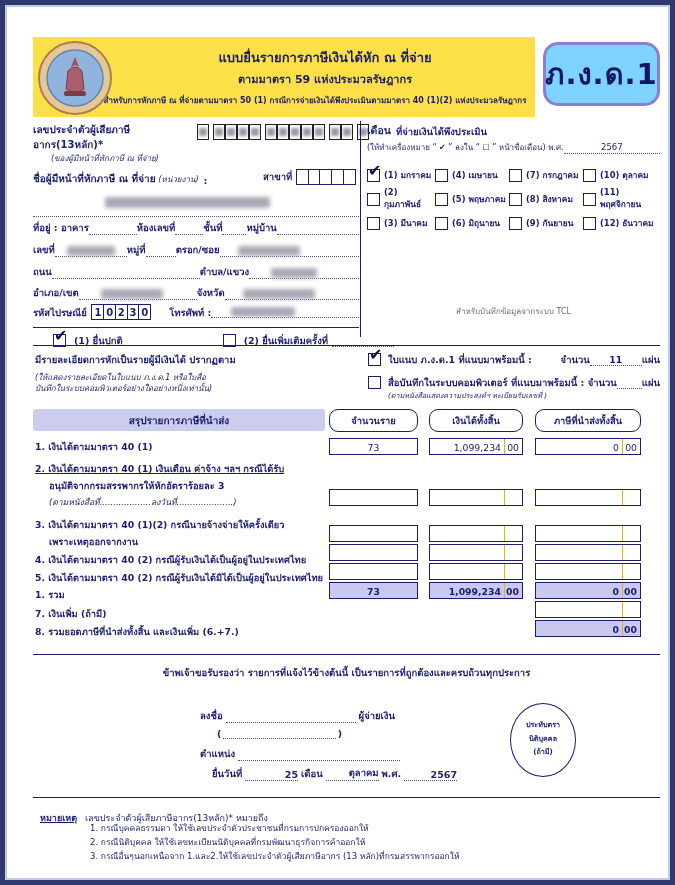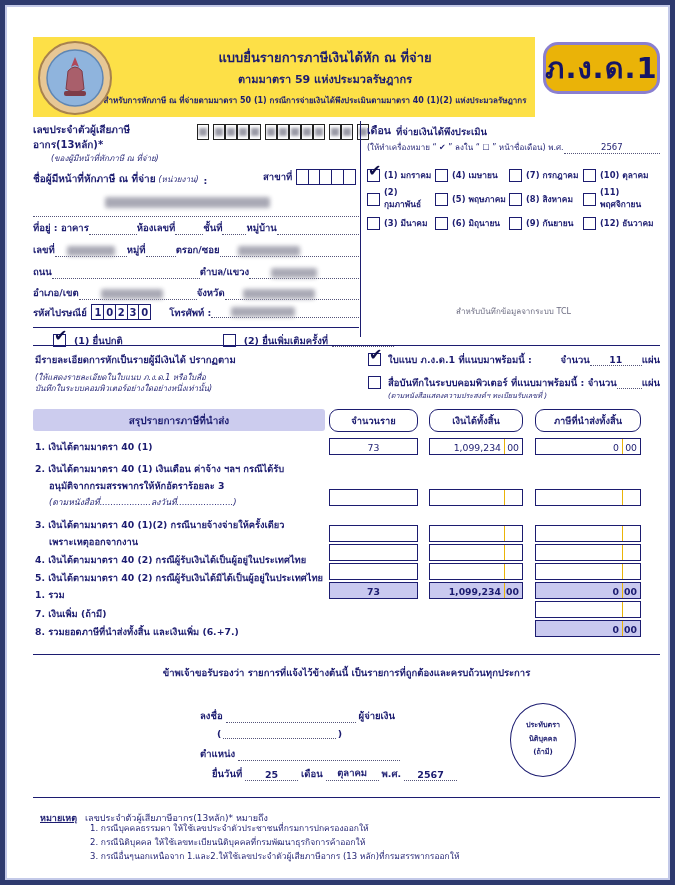--- a/index.html
+++ b/index.html
@@ -13,21 +13,21 @@
   .b { font-weight:bold; }
   .i { font-style:italic; }
 
   
   .band { position:absolute; left:28px; top:32px; width:502px; height:80px; background:#fde047; }
   .band .t1 { position:absolute; left:90px; right:8px; top:10px; text-align:center; font-size:13px; font-weight:bold; }
   .band .t2 { position:absolute; left:90px; right:8px; top:33px; text-align:center; font-size:11px; font-weight:bold; }
   .band .t3 { position:absolute; left:64px; right:2px; top:57px; text-align:center; font-size:8px; font-weight:bold; }
   .emblem { position:absolute; left:33px; top:36px; width:74px; height:74px; }
   .codebox {
-    position:absolute; left:538px; top:37px; width:117px; height:52px; background:#eab308;
+    position:absolute; left:538px; top:37px; width:117px; height:64px; background:#7dd3fc;
     border:3px solid #8a7fd0; border-radius:15px; display:flex; align-items:center; justify-content:center;
     font-size:29px; font-weight:bold; color:#151566; letter-spacing:1px;
   }
 
   
   .cb { width:13px; height:13px; border:1.6px solid #1c1c70; background:#fff; position:relative; flex:none; }
   .cb .mark { position:absolute; left:0px; top:-7px; font-size:16px; font-weight:bold; color:#10104a; line-height:1; }
   .dl { border-bottom:1px dotted #55557a; min-height:12px; position:relative; }
   .blur { background:#a9a9b5; filter:blur(2px); border-radius:2px; height:10px; display:inline-block; position:absolute; top:1px; }
   .idbox { width:12px; height:16px; border:1.3px solid #222; background:#fff; position:relative; overflow:hidden; flex:none; }
@@ -56,21 +56,21 @@
   .amt { position:absolute; height:17px; border:1.3px solid #1c1c70; background:#fff; display:flex; font-size:9.3px; }
   .amt .baht { flex:1; text-align:right; padding:2.5px 3px 0 0; }
   .amt .cnt  { flex:1; text-align:center; padding-top:2.5px; }
   .amt .st   { width:18px; border-left:1px solid #eab308; text-align:right; padding:2.5px 3px 0 0; }
   .amt.hl { background:#c9c9ef; font-weight:bold; }
   .tlabel { position:absolute; font-size:9.3px; font-weight:bold; color:#1c1c70; white-space:nowrap; }
 
   .stamp { position:absolute; left:505px; top:698px; width:66px; height:74px; border:1.6px solid #1c1c70;
            border-radius:50%; text-align:center; font-size:7.2px; font-weight:bold; padding-top:14px; line-height:1.9; }
   .sigrow { position:absolute; display:flex; align-items:flex-end; font-size:9.5px; font-weight:bold; }
-  .sigrow .dl { flex:1; text-align:center; font-weight:bold; }
+  .sigrow .dl { flex:1; text-align:right; font-weight:bold; }
 </style>
 </head>
 <body>
 
 <div class="page">
 
   <div class="band">
     <div class="t1">แบบยื่นรายการภาษีเงินได้หัก ณ ที่จ่าย</div>
     <div class="t2">ตามมาตรา 59 แห่งประมวลรัษฎากร</div>
     <div class="t3">สำหรับการหักภาษี ณ ที่จ่ายตามมาตรา 50 (1) กรณีการจ่ายเงินได้พึงประเมินตามมาตรา 40 (1)(2) แห่งประมวลรัษฎากร</div>
@@ -338,21 +338,21 @@
     <span class="lbl">แผ่น</span>
   </div>
   <div class="abs i" style="left:383px; top:385px; width:270px; font-size:7.2px; color:#1c1c70;">(ตามหนังสือแสดงความประสงค์ฯ ทะเบียนรับเลขที่                                                  )</div>
 
   <div class="ttitle">สรุปรายการภาษีที่นำส่ง</div>
   <div class="thead" style="left:324px; top:404px; width:89px;">จำนวนราย</div>
   <div class="thead" style="left:424px; top:404px; width:94px;">เงินได้ทั้งสิ้น</div>
   <div class="thead" style="left:530px; top:404px; width:106px;">ภาษีที่นำส่งทั้งสิ้น</div>
 
   <div class="tlabel" style="left:30px; top:434px;">1. เงินได้ตามมาตรา 40 (1)</div>
-  <div class="tlabel" style="left:30px; top:456px;">2. เงินได้ตามมาตรา 40 (1) เงินเดือน ค่าจ้าง ฯลฯ กรณีได้รับ</div>
+  <div class="tlabel" style="left:30px; top:456px;text-decoration:underline;">2. เงินได้ตามมาตรา 40 (1) เงินเดือน ค่าจ้าง ฯลฯ กรณีได้รับ</div>
   <div class="tlabel" style="left:44px; top:473px;">อนุมัติจากกรมสรรพากรให้หักอัตราร้อยละ 3</div>
   <div class="tlabel i" style="left:44px; top:490px; font-weight:normal; font-size:8.5px;">(ตามหนังสือที่...................ลงวันที่.....................)</div>
   <div class="tlabel" style="left:30px; top:512px;">3. เงินได้ตามมาตรา 40 (1)(2) กรณีนายจ้างจ่ายให้ครั้งเดียว</div>
   <div class="tlabel" style="left:44px; top:529px;">เพราะเหตุออกจากงาน</div>
   <div class="tlabel" style="left:30px; top:547px;">4. เงินได้ตามมาตรา 40 (2) กรณีผู้รับเงินได้เป็นผู้อยู่ในประเทศไทย</div>
   <div class="tlabel" style="left:30px; top:565px;">5. เงินได้ตามมาตรา 40 (2) กรณีผู้รับเงินได้มิได้เป็นผู้อยู่ในประเทศไทย</div>
   <div class="tlabel" style="left:30px; top:582px;">1. รวม</div>
   <div class="tlabel" style="left:30px; top:601px;">7. เงินเพิ่ม (ถ้ามี)</div>
   <div class="tlabel" style="left:30px; top:619px;">8. รวมยอดภาษีที่นำส่งทั้งสิ้น และเงินเพิ่ม (6.+7.)</div>
 

